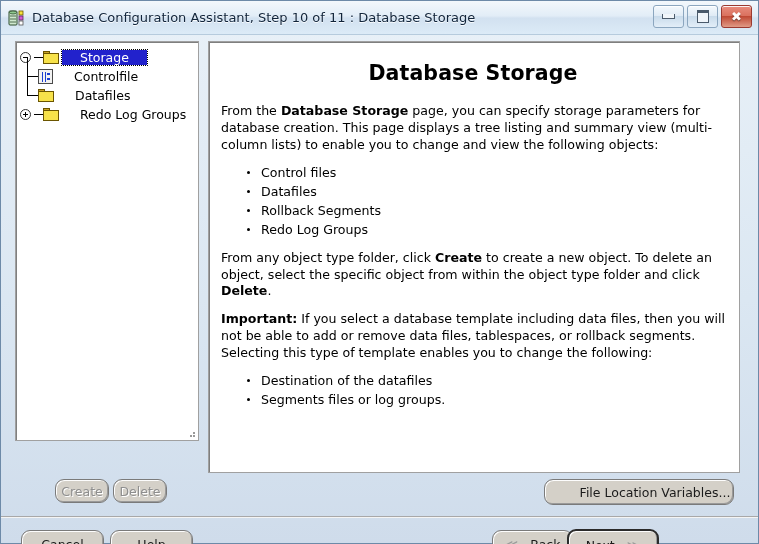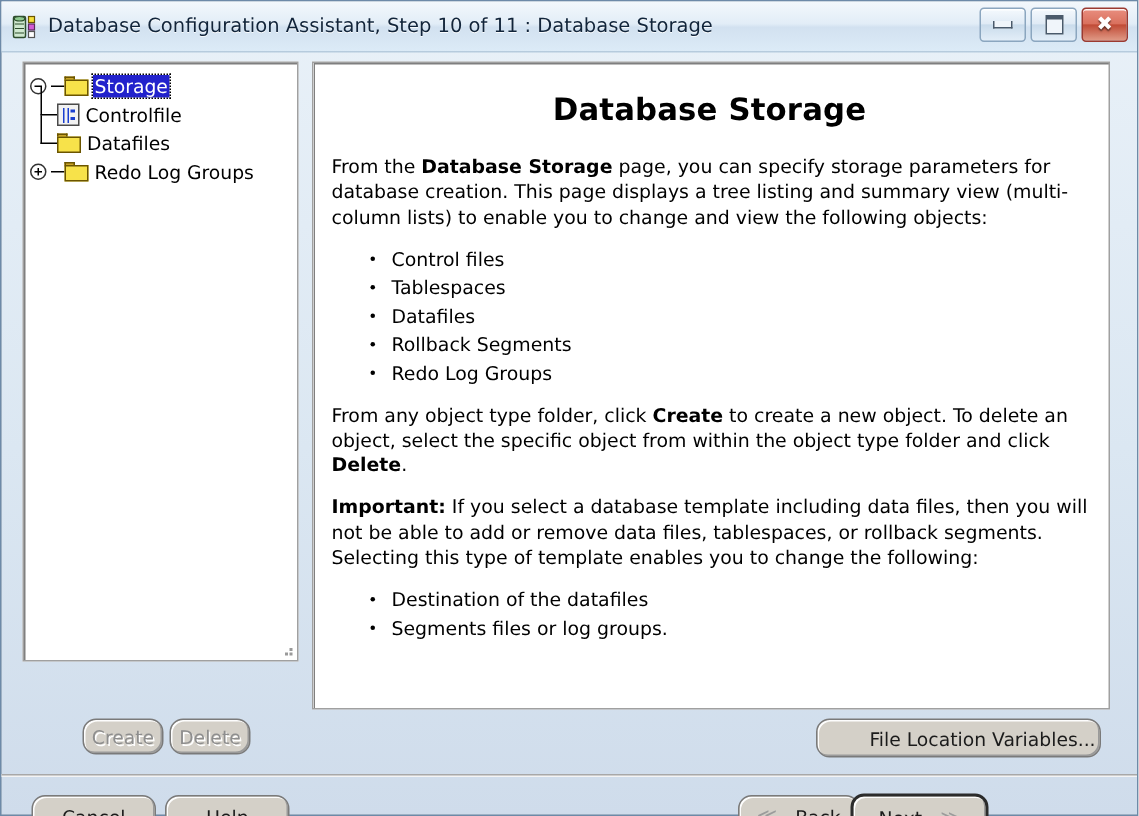--- a/index.html
+++ b/index.html
@@ -71,21 +71,21 @@
   .folder .body{position:absolute;left:0;top:2px;width:16px;height:11px;background:#f7e24a;border:1px solid #6b5500;box-sizing:border-box;}
   .docicon{
     width:15px;height:15px;flex:0 0 auto;margin-right:3px;position:relative;
     background:#f2f2f2;border:1px solid #4a4a4a;box-sizing:border-box;
   }
   .docicon i{position:absolute;background:#1a3fd0;display:block;}
   .docicon .l1{left:3px;top:2px;width:1px;height:10px;}
   .docicon .l2{left:6px;top:2px;width:1px;height:10px;}
   .docicon .d1{left:8px;top:3px;width:3px;height:2px;background:#1a3fd0;}
   .docicon .d2{left:8px;top:8px;width:3px;height:2px;background:#1a3fd0;}
-  .label{padding:0 1px;line-height:15px;}
+  .label{padding:0 18px;line-height:15px;}
   .label.selected{background:#2222cc;color:#fff;outline:1px dotted #000;}
   .resize-grip{position:absolute;right:2px;bottom:2px;width:10px;height:10px;}
   .resize-grip i{position:absolute;width:2px;height:2px;background:#9a9a9a;}
   
   .help-panel{
     position:absolute;left:207px;top:6px;right:18px;height:430px;
     background:#fff;border:1px solid #a0a0a0;
     box-shadow:inset 1px 1px 0 #7f7f7f;
     overflow:hidden;
   }
@@ -219,21 +219,20 @@
     </div>
 
     <div class="help-panel">
       <div class="help-inner">
         <div class="help-title">Database Storage</div>
 
         <p class="help-p"><span>From the </span><b>Database Storage</b><span> page, you can specify storage parameters for database creation. This page displays a tree listing and summary view (multi-column lists) to enable you to change and view the following objects:</span></p>
 
         <ul class="help-ul">
           <li>Control files</li>
-          <li>Tablespaces</li>
           <li>Datafiles</li>
           <li>Rollback Segments</li>
           <li>Redo Log Groups</li>
         </ul>
 
         <p class="help-p"><span>From any object type folder, click </span><b>Create</b><span> to create a new object. To delete an object, select the specific object from within the object type folder and click </span><b>Delete</b><span>.</span></p>
 
         <p class="help-p"><b>Important:</b><span> If you select a database template including data files, then you will not be able to add or remove data files, tablespaces, or rollback segments. Selecting this type of template enables you to change the following:</span></p>
 
         <ul class="help-ul">

